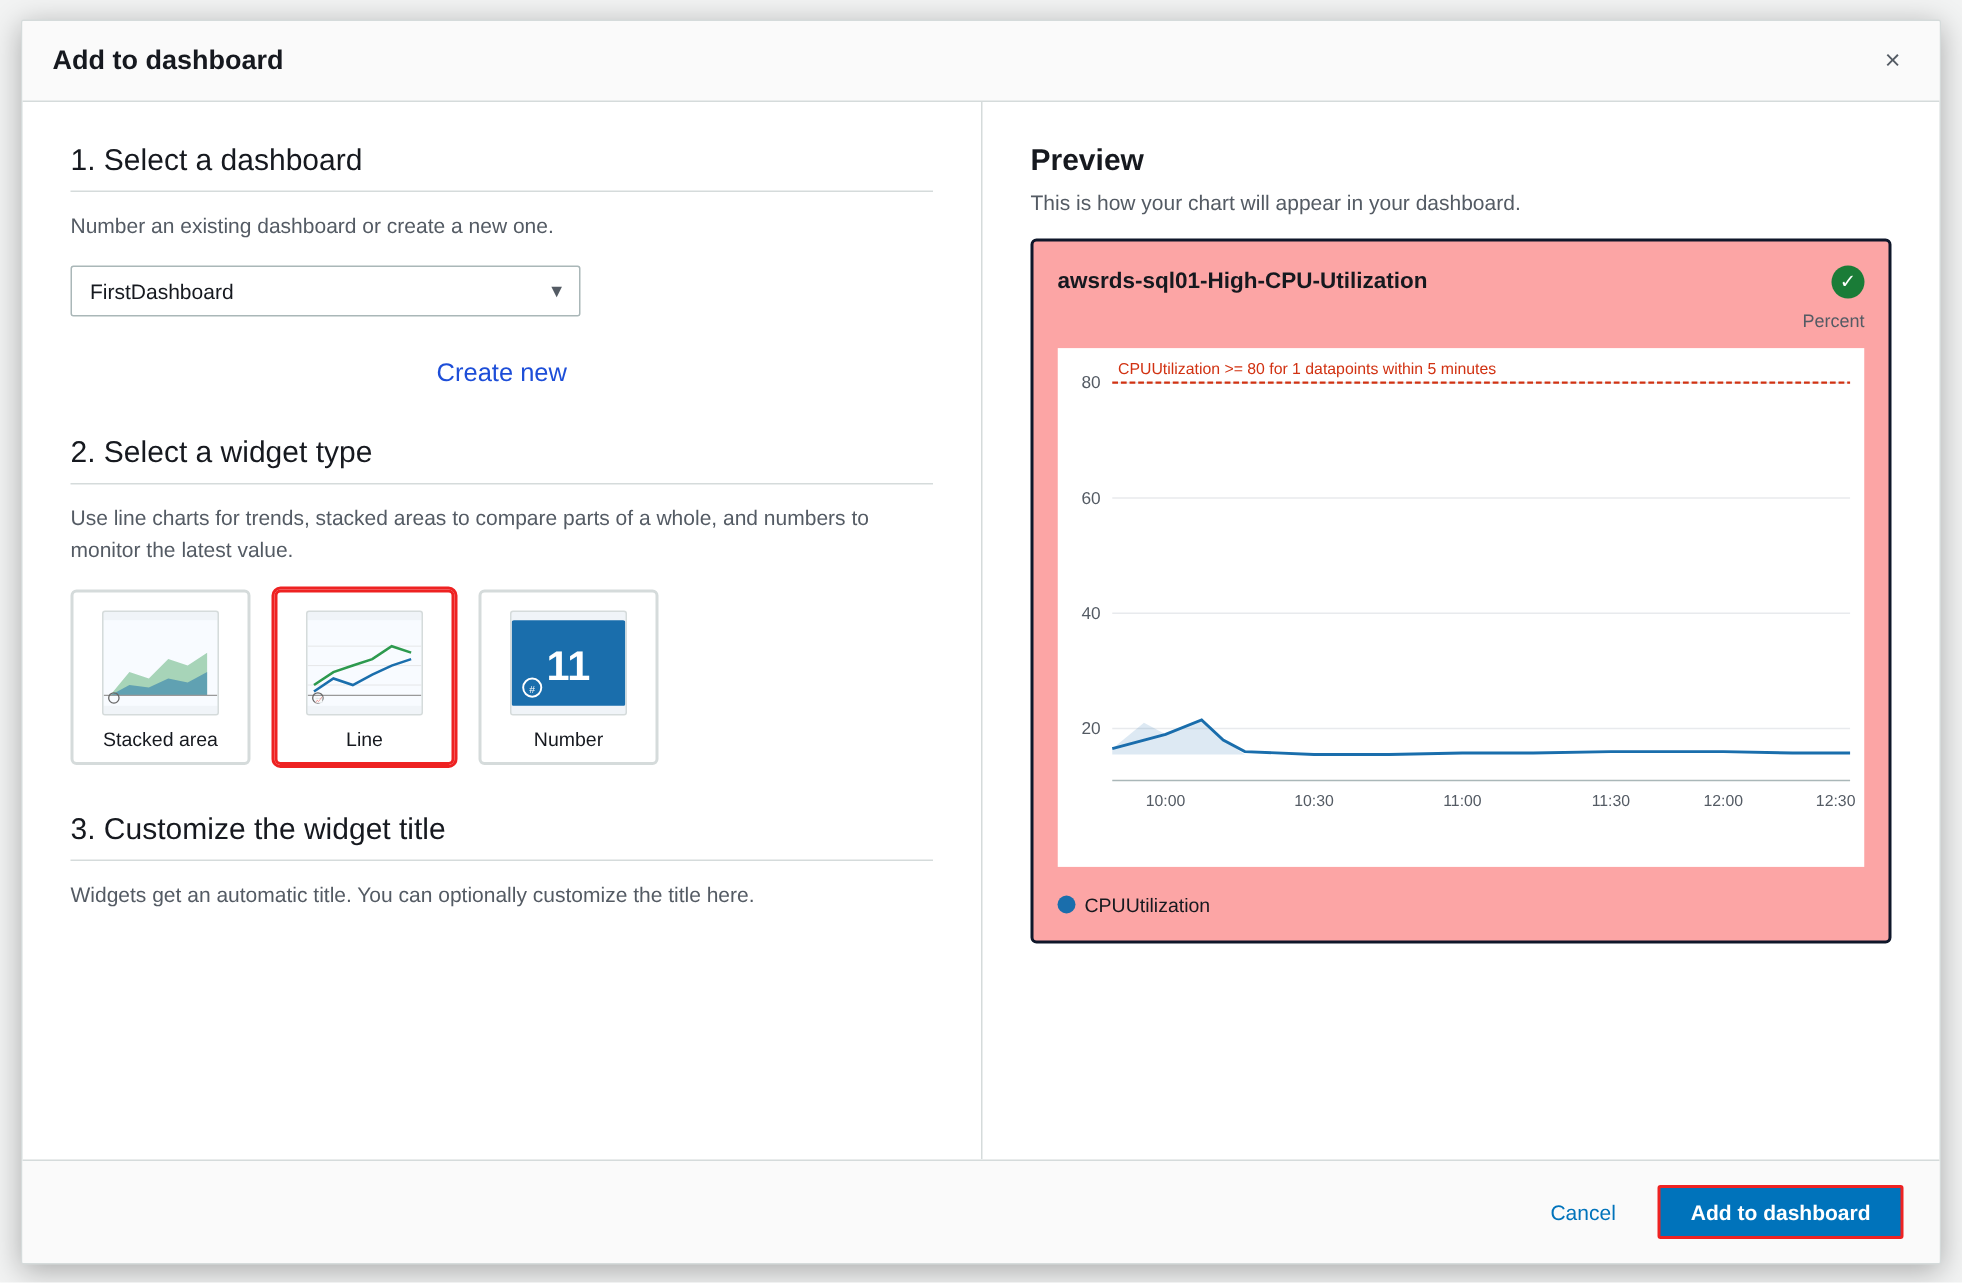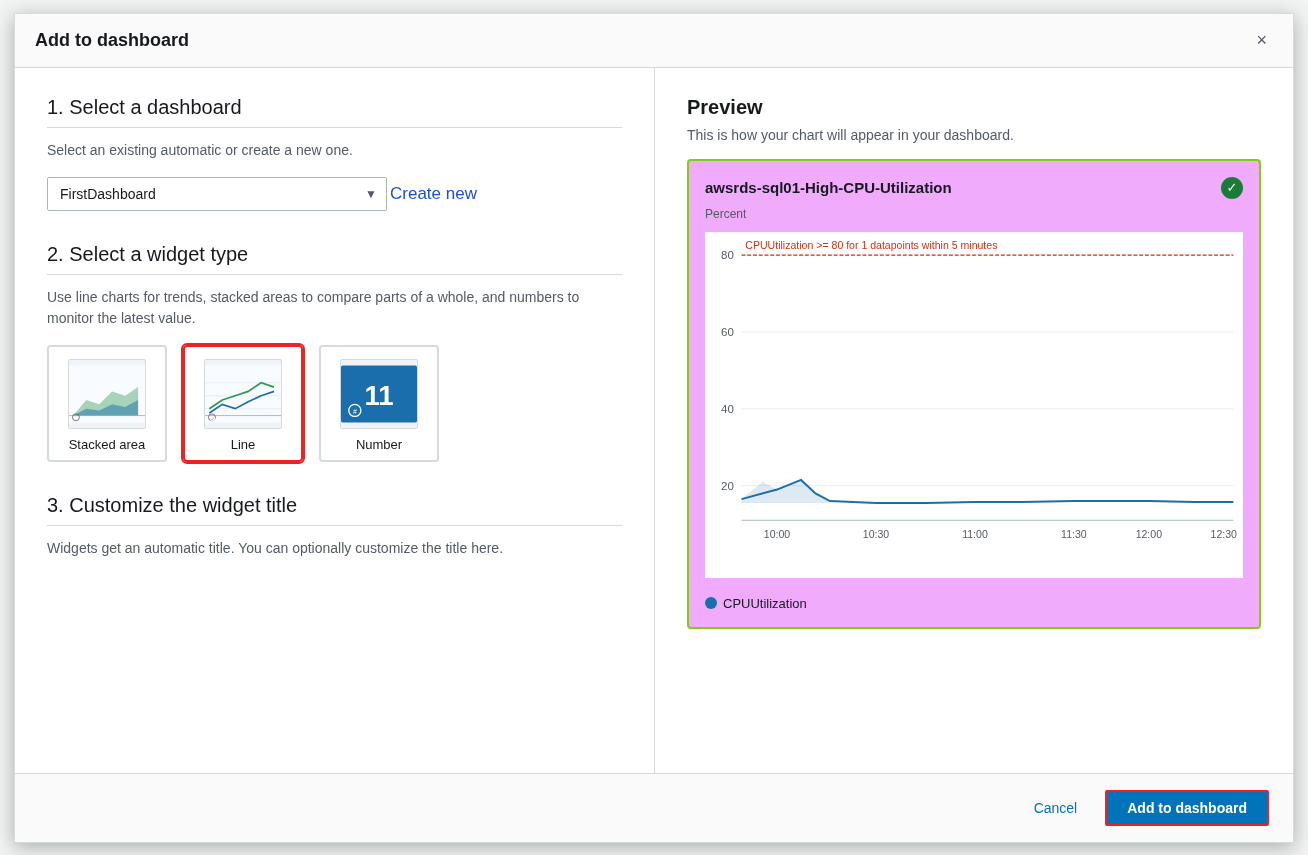--- a/index.html
+++ b/index.html
@@ -74,23 +74,23 @@
       margin-bottom: 12px;
     }
     .section-desc {
       color: #545b64;
       font-size: 14px;
       margin-bottom: 16px;
       line-height: 1.5;
     }
     .dashboard-select-row {
       display: flex;
-      align-items: center;
-      gap: 3px;
+      gap: 28px;
       margin-bottom: 32px;
+      flex-direction: column;
     }
     .select-wrapper {
       position: relative;
       width: 340px;
     }
     .select-wrapper select {
       width: 100%;
       padding: 8px 36px 8px 12px;
       border: 1px solid #aab7b8;
       border-radius: 2px;
@@ -161,23 +161,23 @@
       font-weight: 600;
       color: #16191f;
       margin-bottom: 8px;
     }
     .preview-desc {
       color: #545b64;
       font-size: 14px;
       margin-bottom: 16px;
     }
     .preview-card {
-      border: 2px solid #84cc16;
+      border: 2px solid #0f172a;
       border-radius: 4px;
-      background: #f0abfc;
+      background: #fca5a5;
       padding: 16px;
       min-height: 450px;
     }
     .preview-card-header {
       display: flex;
       align-items: center;
       justify-content: space-between;
       margin-bottom: 4px;
     }
     .preview-card-name {
@@ -192,20 +192,21 @@
       border-radius: 50%;
       display: flex;
       align-items: center;
       justify-content: center;
       color: #fff;
       font-size: 13px;
     }
     .chart-area {
       width: 100%;
       margin-top: 8px;
+      text-align: right;
     }
     .chart-y-label {
       font-size: 12px;
       color: #545b64;
       margin-bottom: 4px;
     }
     .chart-legend {
       display: flex;
       align-items: center;
       gap: 6px;
@@ -267,21 +268,21 @@
     <button class="dialog-close">×</button>
   </div>
 
   <div class="dialog-body">
 
     <div class="left-panel">
 
       <div>
         <h2 class="section-title">1. Select a dashboard</h2>
         <hr class="section-divider">
-        <p class="section-desc">Select an existing automatic or create a new one.</p>
+        <p class="section-desc">Number an existing dashboard or create a new one.</p>
         <div class="dashboard-select-row">
           <div class="select-wrapper">
             <select>
               <option>FirstDashboard</option>
               <option>SecondDashboard</option>
             </select>
             <span class="select-arrow">▼</span>
           </div>
           <button class="create-new-link">Create new</button>
         </div>

